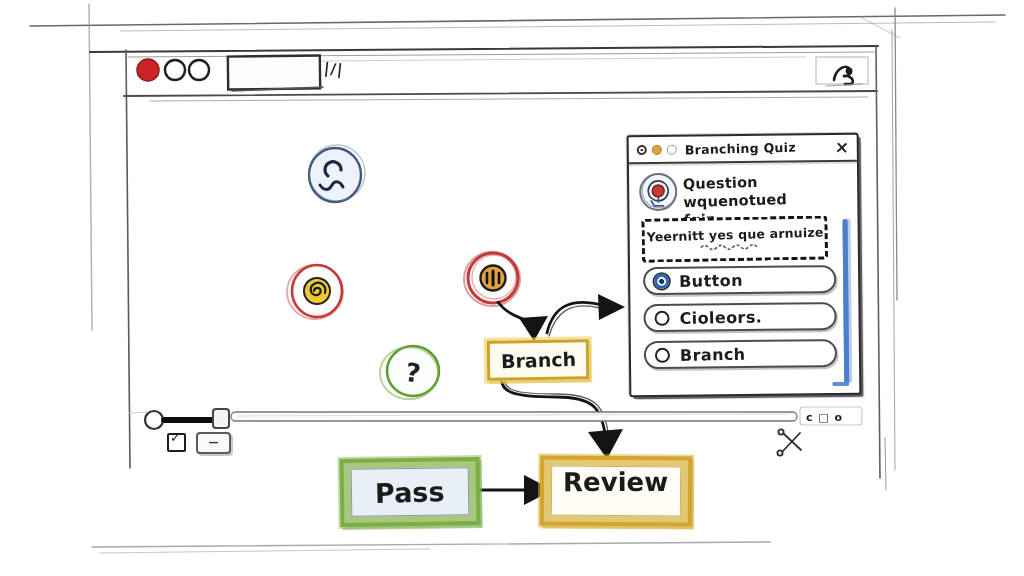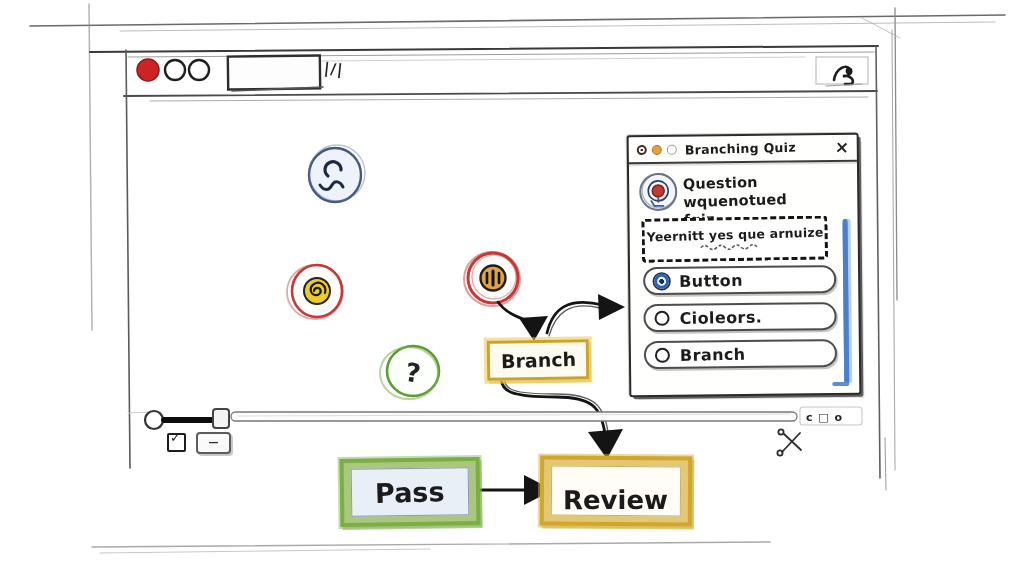--- a/index.html
+++ b/index.html
@@ -52,21 +52,21 @@
   .pass-box{left:340px;top:458px;width:140px;height:68px;border:4px solid #7bae45;
     background:#a9c87e;box-shadow:0 0 0 2px rgba(130,180,80,.45),2px 3px 0 rgba(110,160,60,.5);
     transform:rotate(-.8deg);}
   .pass-inner{width:116px;height:46px;background:#e8eff7;border:1.8px solid #8d98a8;
     display:flex;align-items:center;justify-content:center;}
   .pass-inner span{font-size:27px;font-weight:700;transform:rotate(-1deg);}
   .review-box{left:540px;top:456px;width:152px;height:70px;border:4px solid #d2a52e;
     background:#e3c873;box-shadow:0 0 0 2px rgba(220,180,60,.5),2px 3px 0 rgba(200,160,40,.55);
     transform:rotate(.4deg);}
   .review-inner{width:128px;height:48px;background:#fffdf6;border:1.5px solid #c9b06a;
-    display:flex;align-items:flex-end;justify-content:center;}
+    display:flex;align-items:flex-start;justify-content:center;}
   .review-inner span{font-size:26px;font-weight:700;transform:rotate(-.6deg);}
   
   .tab-marks{left:324px;top:60px;font-size:15px;font-weight:700;color:#222;
     transform:rotate(6deg);letter-spacing:1px;z-index:3;}
   .checkbox{left:167px;top:433px;width:15px;height:15px;border:2.3px solid #1d1d1d;
     border-radius:2px;z-index:3;}
   .checkbox span{position:absolute;left:1px;top:-5px;font-size:13px;font-weight:700;}
   .mini-btn{left:196px;top:432px;width:31px;height:18px;border:2px solid #5c5c5c;
     border-radius:4px;background:#fafafa;box-shadow:2px 2px 0 rgba(120,120,120,.4);
     display:flex;align-items:center;justify-content:center;z-index:3;}

